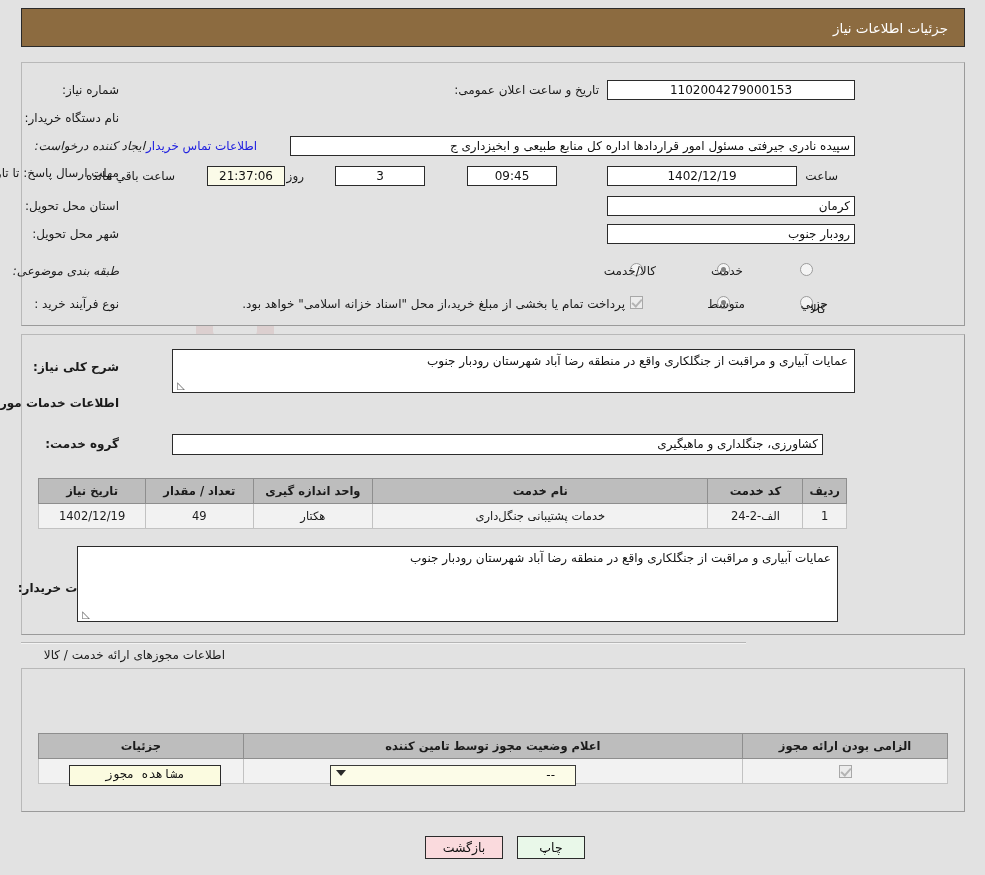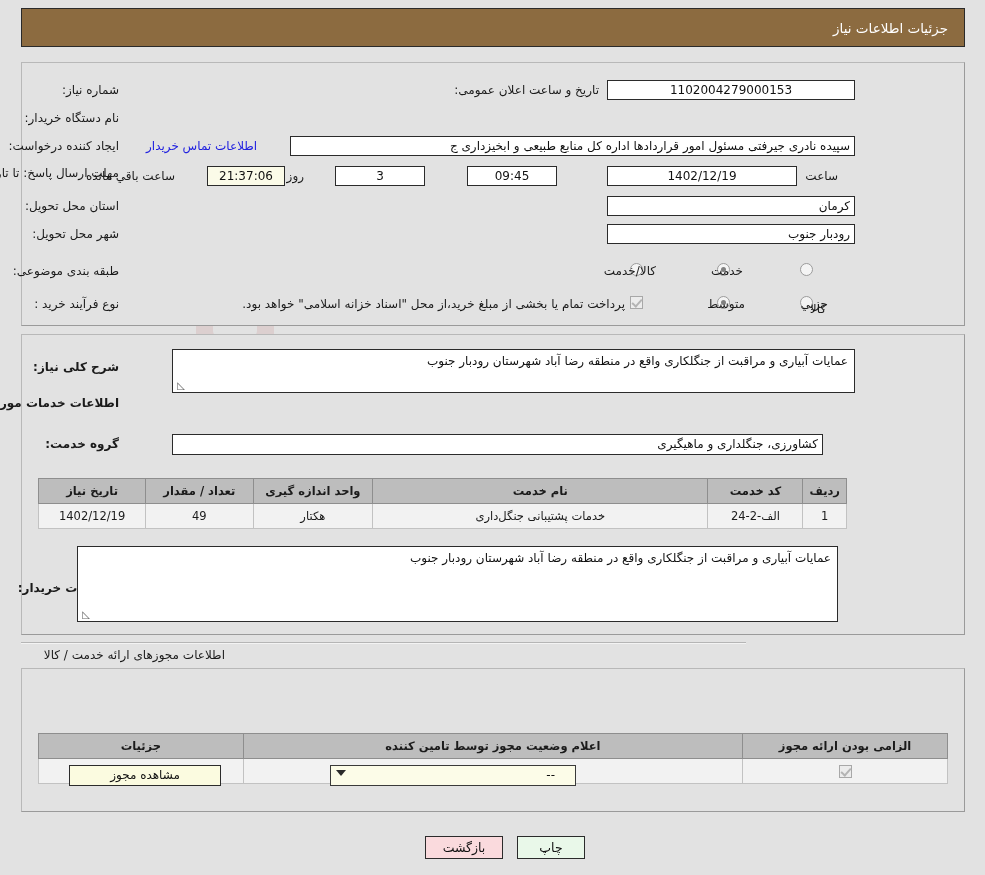--- a/index.html
+++ b/index.html
@@ -268,40 +268,40 @@
 
   <div class="panel" style="left:21px; top:62px; width:944px; height:264px;"></div>
 
   <div class="lbl" style="right:866px; top:83px;">شماره نیاز:</div>
   <div class="fld" style="left:607px; top:80px; width:248px;">1102004279000153</div>
 
   <div class="lbl" style="right:386px; top:83px;">تاریخ و ساعت اعلان عمومی:</div>
 
   <div class="lbl" style="right:866px; top:111px;">نام دستگاه خریدار:</div>
 
-  <div class="lbl" style="right:866px; top:139px;">ایجاد کننده درخواست:</div>
+  <div class="lbl" style="right:840px; top:139px;font-style:italic;">ایجاد کننده درخواست:</div>
   <div class="fld right" style="left:290px; top:136px; width:565px;">سپیده نادری جیرفتی مسئول امور قراردادها اداره کل منابع طبیعی و ابخیزداری ج</div>
   <a class="link" style="left:146px; top:139px;" href="#">اطلاعات تماس خریدار</a>
 
   <div class="lbl" style="right:866px; top:165px; line-height:16px; text-align:right;">مهلت ارسال پاسخ: تا تاریخ:</div>
   <div class="fld" style="left:607px; top:166px; width:190px;">1402/12/19</div>
   <div class="lbl" style="right:147px; top:169px;">ساعت</div>
   <div class="fld" style="left:467px; top:166px; width:90px;">09:45</div>
   <div class="fld" style="left:335px; top:166px; width:90px;">3</div>
   <div class="lbl" style="right:681px; top:169px;">روز و</div>
   <div class="fld cream" style="left:207px; top:166px; width:78px;">21:37:06</div>
   <div class="lbl" style="right:810px; top:169px;">ساعت باقي مانده</div>
 
   <div class="lbl" style="right:866px; top:199px;">استان محل تحویل:</div>
   <div class="fld right" style="left:607px; top:196px; width:248px;">کرمان</div>
 
   <div class="lbl" style="right:866px; top:227px;">شهر محل تحویل:</div>
   <div class="fld right" style="left:607px; top:224px; width:248px;">رودبار جنوب</div>
 
-  <div class="lbl" style="right:866px; top:264px;">طبقه بندی موضوعی:</div>
+  <div class="lbl" style="right:866px; top:264px;font-style:italic;">طبقه بندی موضوعی:</div>
   <div class="radio" style="left:800px; top:263px;"></div>
   <div class="rlabel" style="right:159px; top:264px;margin-top:38px;">کالا</div>
   <div class="radio on" style="left:717px; top:263px;"></div>
   <div class="rlabel" style="right:242px; top:264px;text-align:center;">خدمت</div>
   <div class="radio" style="left:630px; top:263px;"></div>
   <div class="rlabel" style="right:329px; top:264px;">کالا/خدمت</div>
 
   <div class="lbl" style="right:866px; top:297px;">نوع فرآیند خرید :</div>
   <div class="radio" style="left:800px; top:296px;"></div>
   <div class="rlabel" style="right:157px; top:297px;">جزيي</div>
@@ -375,18 +375,18 @@
         <td style="position:relative;"></td>
       </tr>
     </tbody>
   </table>
 
   <div class="sel" style="left:330px; top:765px; width:246px;">
     <span class="arrow"></span>
     <span>--</span>
   </div>
 
-  <div class="btn-cell" style="left:69px; top:765px; width:152px;">مشاهده مجوز</div>
+  <div class="btn-cell" style="left:69px; top:765px; width:152px;font-family:Liberation Mono, monospace;">مشاهده مجوز</div>
 
   <div class="footbtn print" style="left:517px; top:836px; width:68px;">چاپ</div>
   <div class="footbtn back" style="left:425px; top:836px; width:78px;">بازگشت</div>
 
 </div>
 
 </body></html>

